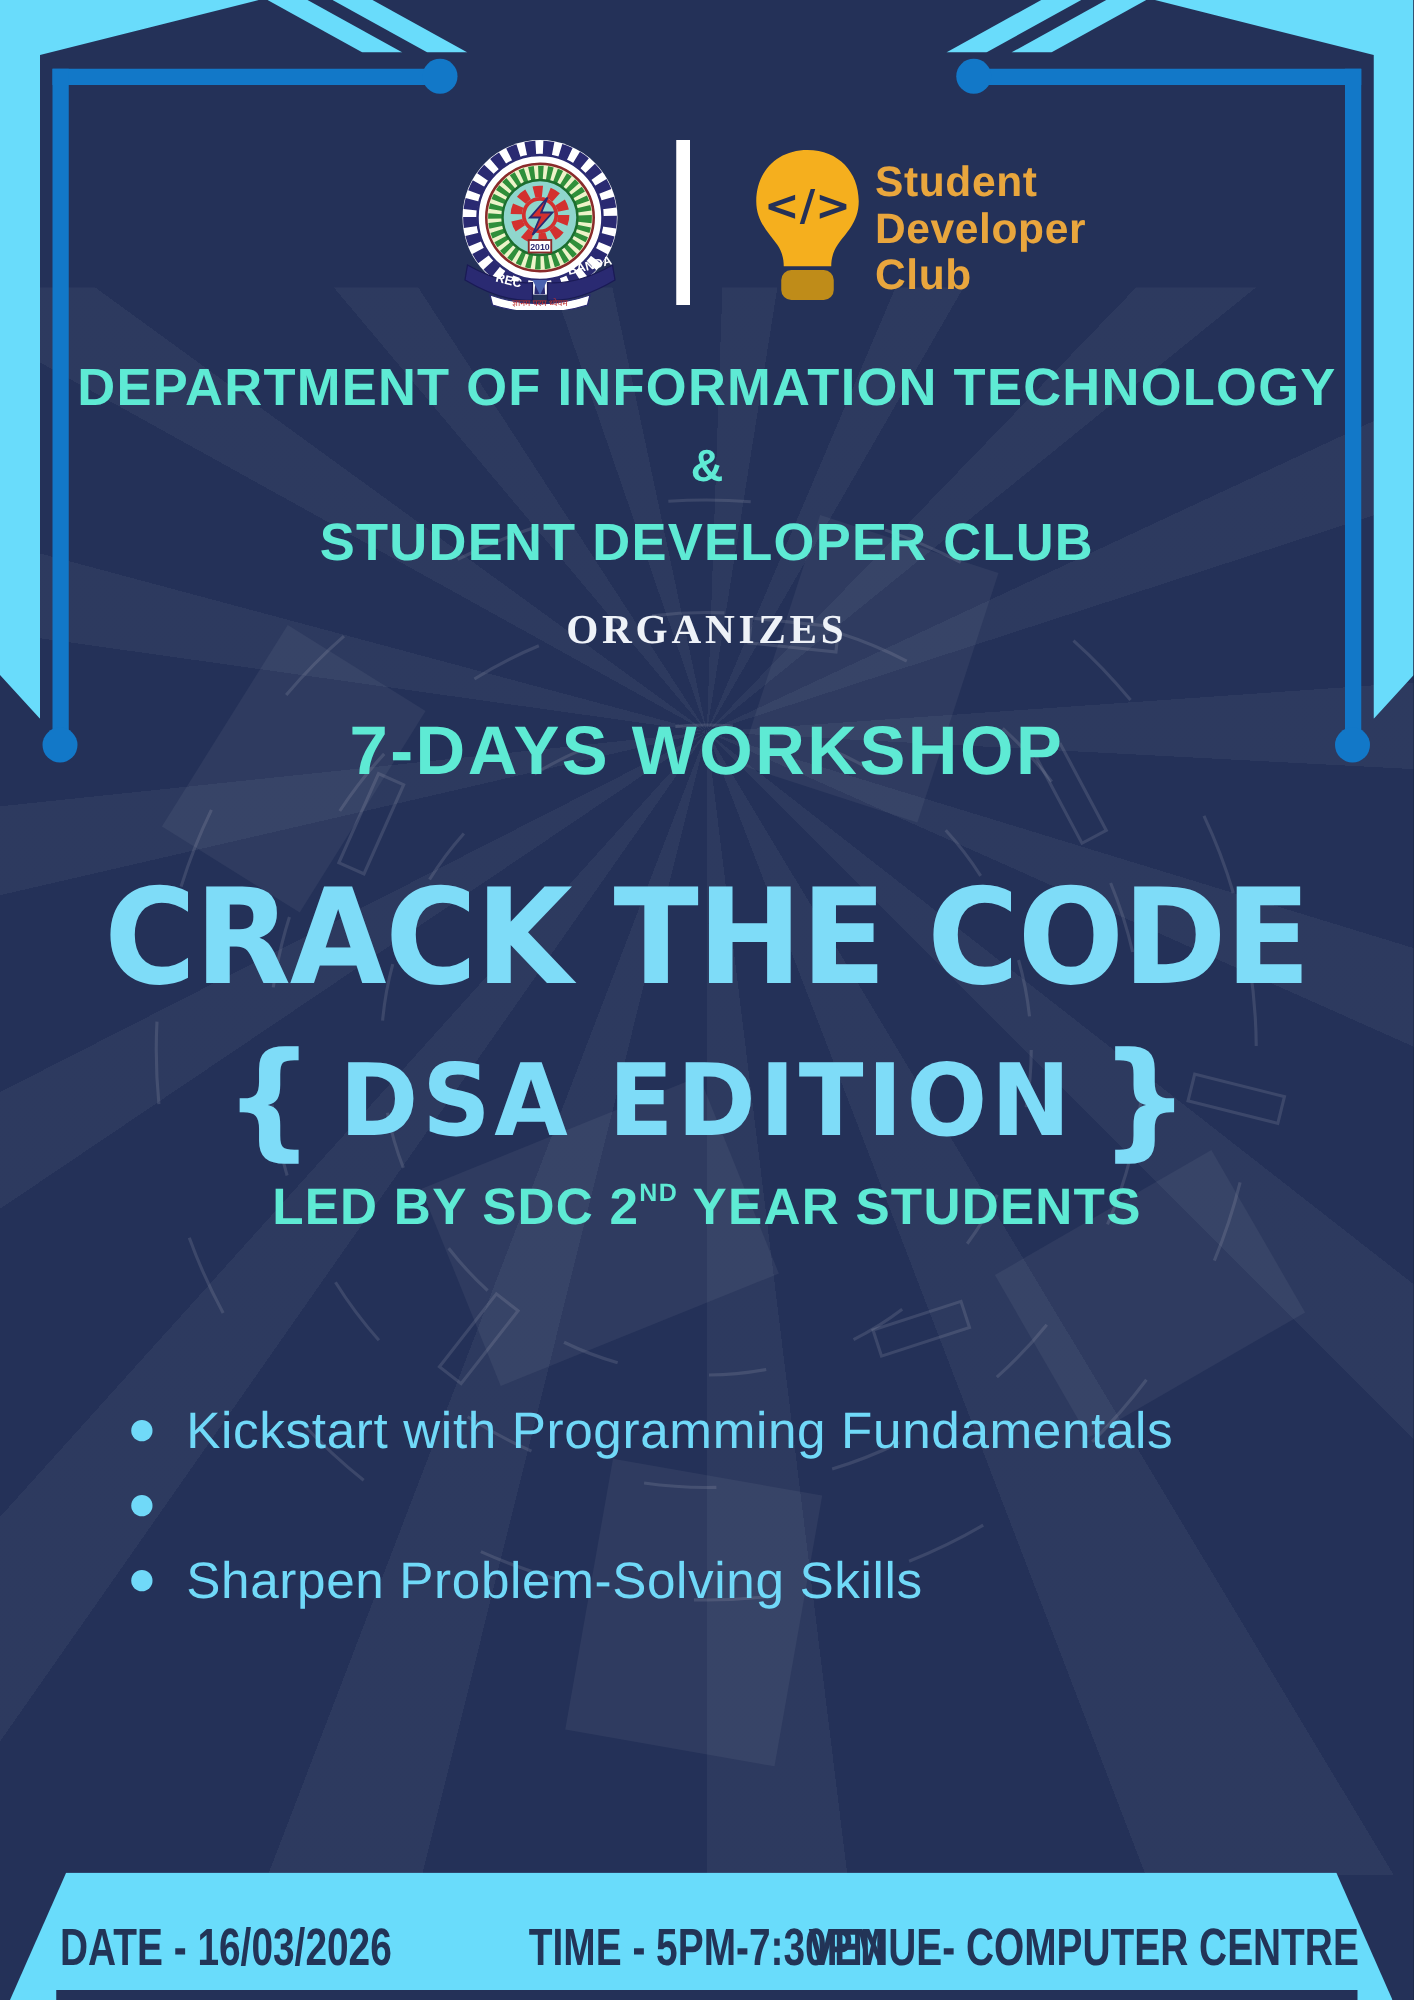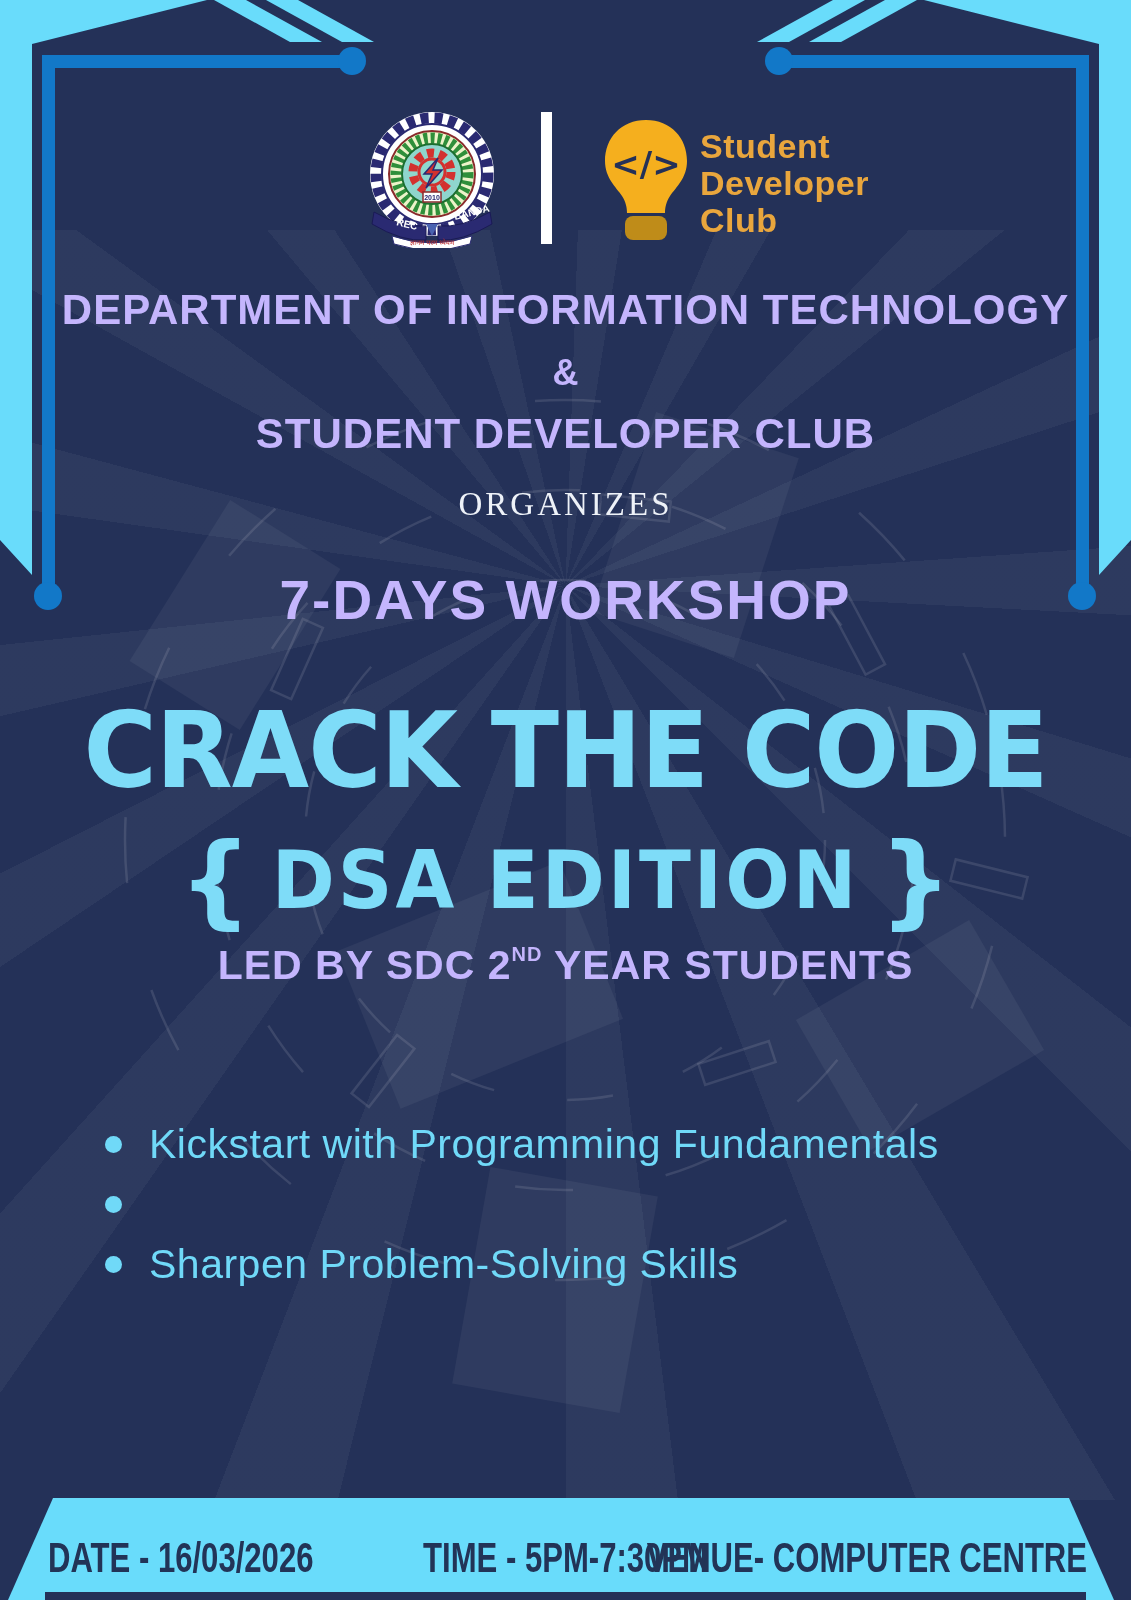--- a/index.html
+++ b/index.html
@@ -30,25 +30,25 @@
 
   
   .bline{background:#1278C8;}
   .bdot{width:28px;height:28px;border-radius:50%;background:#1278C8;}
 
   
   .divider{left:541px;top:112px;width:11px;height:132px;background:#ffffff;}
   .sdc-text{left:700px;top:128px;line-height:37px;font-size:34px;font-weight:700;color:#E9A63D;letter-spacing:.5px;}
 
   
-  .ctext{left:0;width:1131px;text-align:center;color:#c4b5fd;}
+  .ctext{left:0;width:1131px;text-align:center;color:#5eead4;}
   .dept{top:286px;font-size:42px;font-weight:800;letter-spacing:1px;}
   .amp{top:352px;font-size:36px;font-weight:800;}
   .club{top:410px;font-size:42px;font-weight:800;letter-spacing:1px;}
-  .organizes{top:486px;font-family:"Liberation Serif",serif;font-size:33px;font-weight:400;letter-spacing:3px;color:#EEF2F8;}
+  .organizes{top:486px;font-family:"Liberation Serif",serif;font-size:33px;font-weight:700;letter-spacing:3px;color:#EEF2F8;}
   .kicker{top:568px;font-size:55px;font-weight:800;letter-spacing:2px;}
   .bigtitle{
     top:688px;font-family:"DejaVu Sans","Liberation Sans",sans-serif;
     font-size:100px;font-weight:800;letter-spacing:-1px;color:#7EDCF8;
     transform:scaleY(1.06);transform-origin:top center;white-space:nowrap;
   }
   .dsa-row{top:830px;display:flex;justify-content:center;align-items:center;gap:20px;color:#7EDCF8;}
   .brace{font-family:"DejaVu Sans",sans-serif;font-size:102px;font-weight:700;line-height:100px;}
   .dsa{font-family:"DejaVu Sans","Liberation Sans",sans-serif;font-size:76px;font-weight:800;letter-spacing:3px;transform:scaleY(1.05);}
   .ledby{top:942px;font-size:41px;font-weight:800;letter-spacing:1px;}

